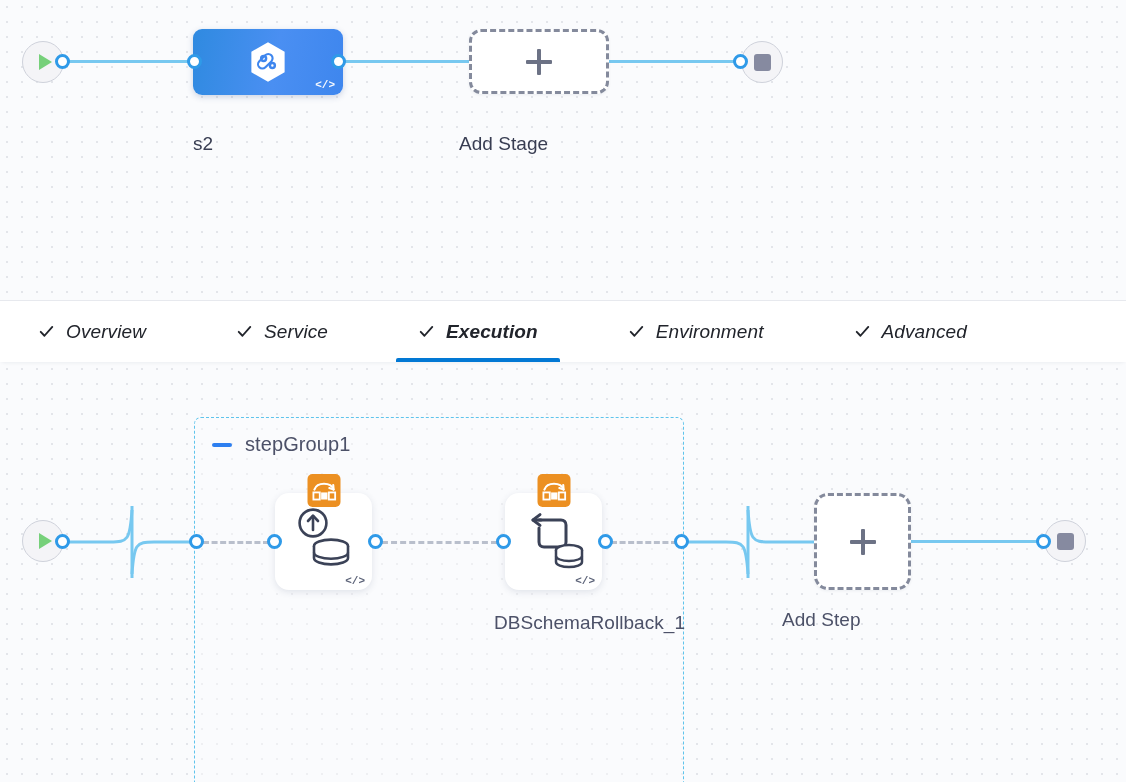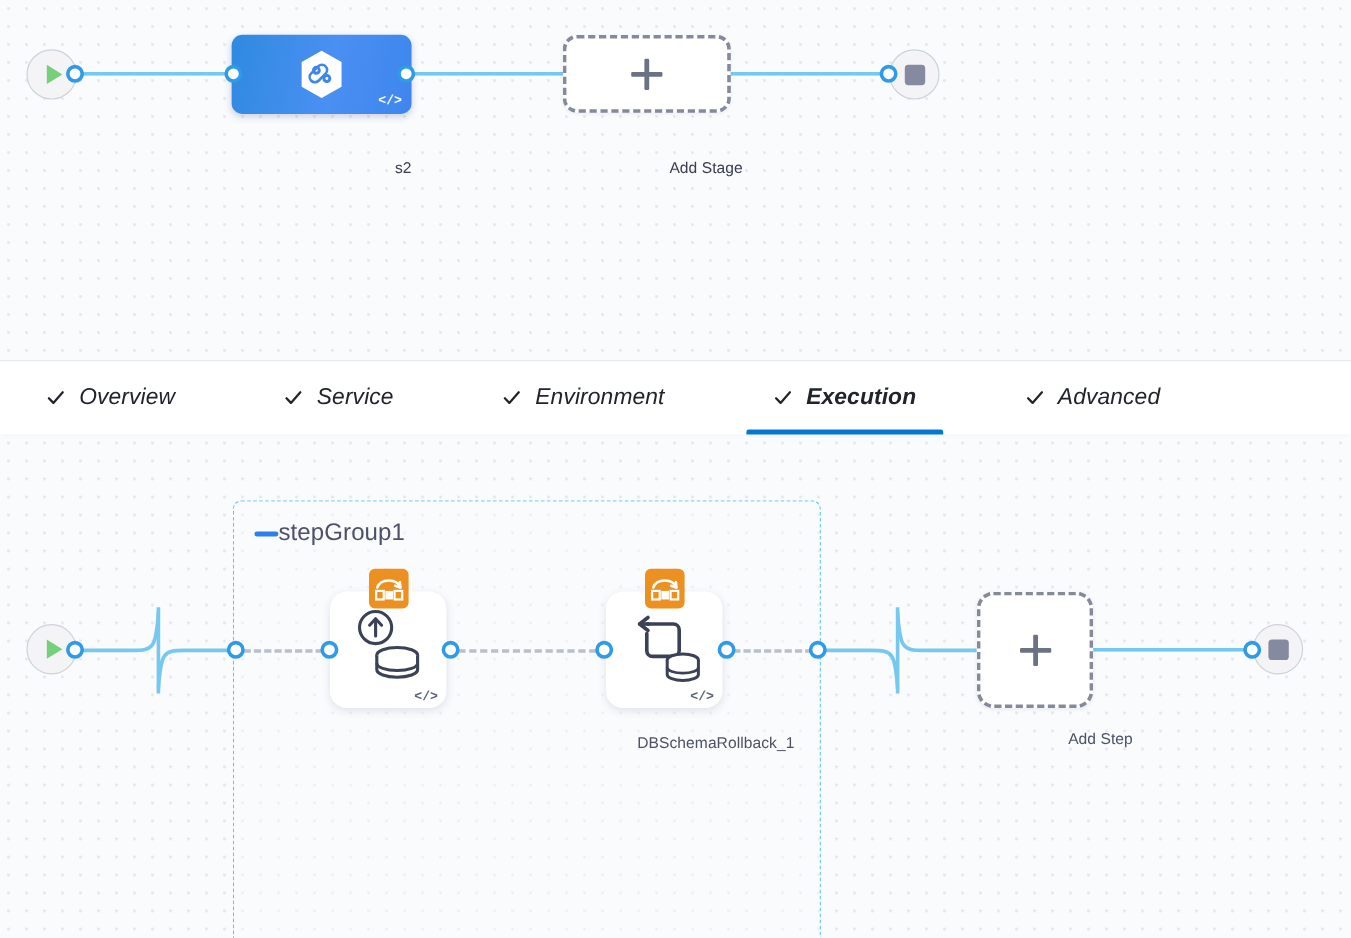--- a/index.html
+++ b/index.html
@@ -170,42 +170,43 @@
     position: absolute;
     background: #6c7285;
     border-radius: 1px;
   }
   .plus::before { left: 0; top: 11px; width: 26px; height: 4px; }
   .plus::after  { top: 0; left: 11px; height: 26px; width: 4px; }
 
   
   .caption {
     position: absolute;
-    text-align: right;
-    font-size: 13px;
+    text-align: left;
+    font-size: 19px;
     color: #4c5168;
     line-height: 1.33;
     letter-spacing: .05px;
     z-index: 3;
     pointer-events: none;
   }
   .caption-dark { color: #383d52; }
 
   
   .step-group {
     position: absolute;
     border: 1.6px dashed #5ec4ec;
     border-radius: 7px;
     background: rgba(250,251,253,.45);
     z-index: 1;
   }
   .group-header {
     position: absolute;
     display: flex;
     align-items: center;
+    gap: 13px;
     z-index: 4;
   }
   .collapse-bar {
     width: 20px; height: 4px;
     background: #2d7ff0;
     border-radius: 2px;
     cursor: pointer;
     flex: none;
   }
   .group-title {
@@ -307,31 +308,31 @@
             <path d="M3.2 10.4 L7.6 15 L16.8 4.6" fill="none" stroke="currentColor" stroke-width="2.2" stroke-linecap="round" stroke-linejoin="round"></path>
           </svg>
           <span>Overview</span>
         </div>
         <div class="tab">
           <svg class="chk" viewBox="0 0 20 20">
             <path d="M3.2 10.4 L7.6 15 L16.8 4.6" fill="none" stroke="currentColor" stroke-width="2.2" stroke-linecap="round" stroke-linejoin="round"></path>
           </svg>
           <span>Service</span>
         </div>
+        <div class="tab active">
+          <svg class="chk" viewBox="0 0 20 20">
+            <path d="M3.2 10.4 L7.6 15 L16.8 4.6" fill="none" stroke="currentColor" stroke-width="2.2" stroke-linecap="round" stroke-linejoin="round"></path>
+          </svg>
+          <span>Execution</span>
+        </div>
         <div class="tab">
           <svg class="chk" viewBox="0 0 20 20">
             <path d="M3.2 10.4 L7.6 15 L16.8 4.6" fill="none" stroke="currentColor" stroke-width="2.2" stroke-linecap="round" stroke-linejoin="round"></path>
           </svg>
           <span>Environment</span>
-        </div>
-        <div class="tab active">
-          <svg class="chk" viewBox="0 0 20 20">
-            <path d="M3.2 10.4 L7.6 15 L16.8 4.6" fill="none" stroke="currentColor" stroke-width="2.2" stroke-linecap="round" stroke-linejoin="round"></path>
-          </svg>
-          <span>Execution</span>
         </div>
         <div class="tab">
           <svg class="chk" viewBox="0 0 20 20">
             <path d="M3.2 10.4 L7.6 15 L16.8 4.6" fill="none" stroke="currentColor" stroke-width="2.2" stroke-linecap="round" stroke-linejoin="round"></path>
           </svg>
           <span>Advanced</span>
         </div>
       </div>
   </div>
 

